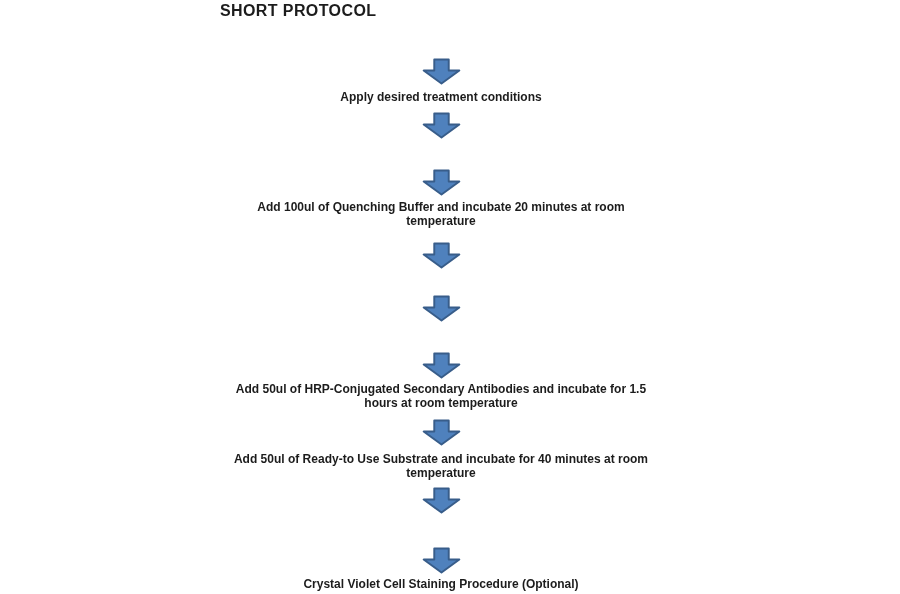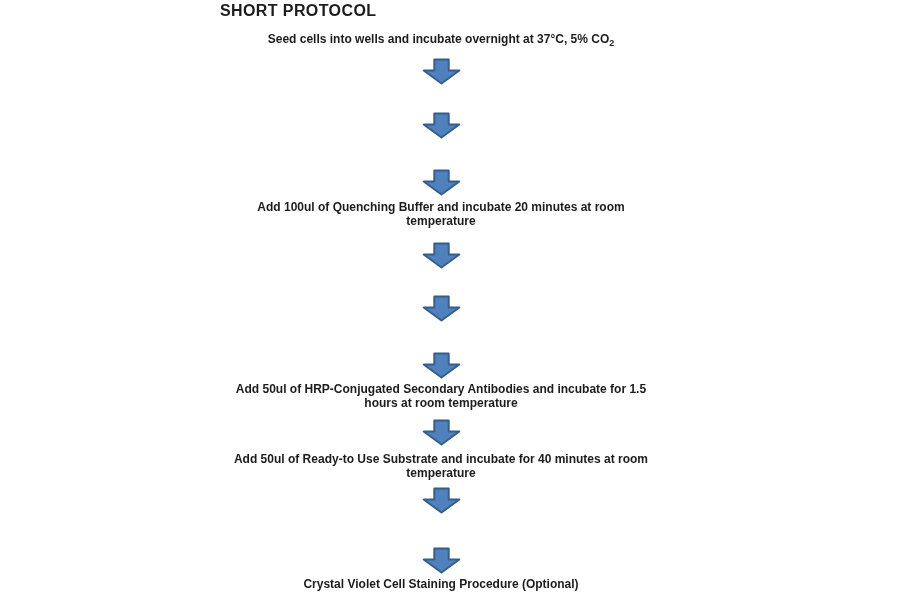--- a/index.html
+++ b/index.html
@@ -54,28 +54,28 @@
     stroke-linejoin: round;
   }
 </style>
 </head>
 <body>
 
 <div class="canvas">
 
   <div class="title">SHORT PROTOCOL</div>
 
-  <div class="step" style="top:32px"><span>Seed cells into wells and incubate overnight at 37°C, 5% CO</span><sub>2</sub></div>
 
   <div class="arrow" style="top:58px">
     <svg width="39" height="27" viewBox="0 0 40 28">
         <path d="M12.5 1.5 H27.5 V13 H38.5 L20 26.5 L1.5 13 H12.5 Z"></path>
       </svg>
   </div>
 
+  <div class="step" style="top:90px">Apply desired treatment conditions</div>
 
   <div class="arrow" style="top:112px">
     <svg width="39" height="27" viewBox="0 0 40 28">
         <path d="M12.5 1.5 H27.5 V13 H38.5 L20 26.5 L1.5 13 H12.5 Z"></path>
       </svg>
   </div>
 
 
   <div class="arrow" style="top:169px">
     <svg width="39" height="27" viewBox="0 0 40 28">

